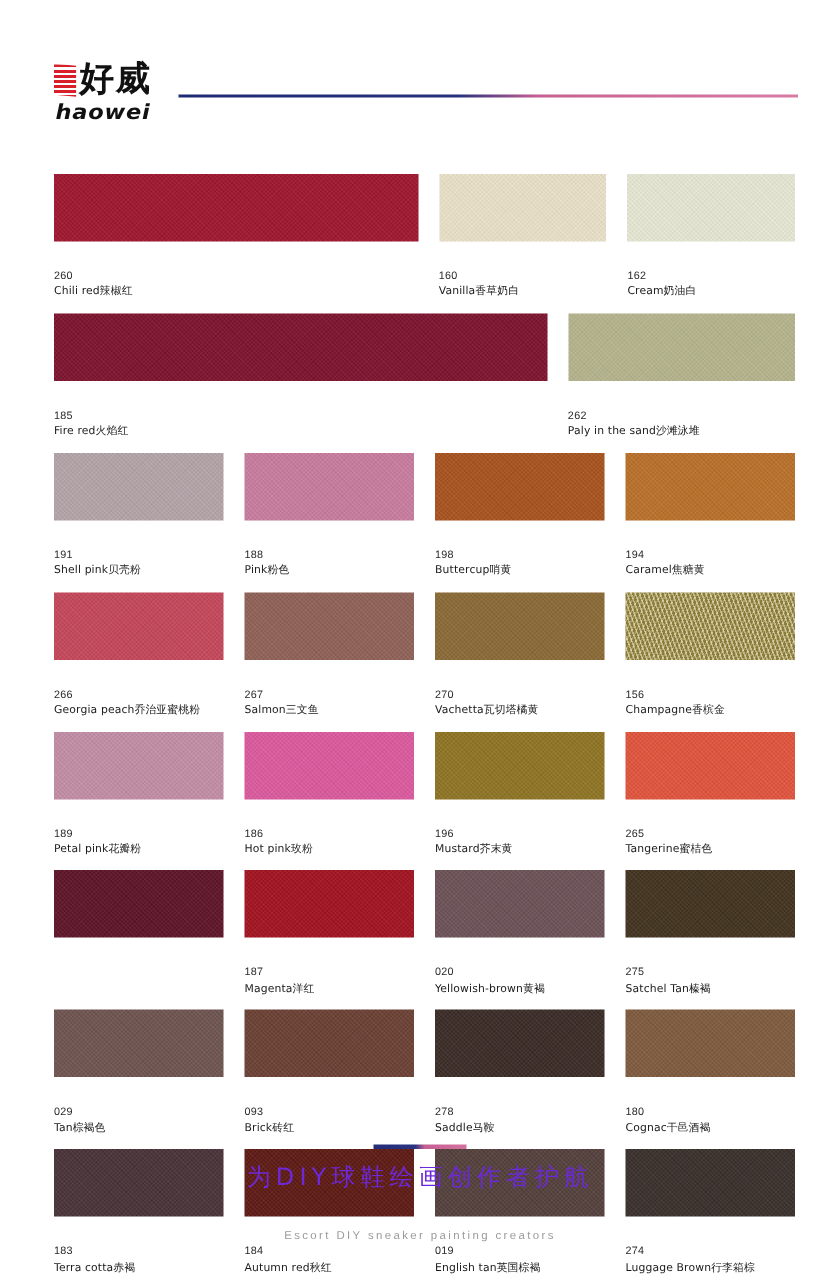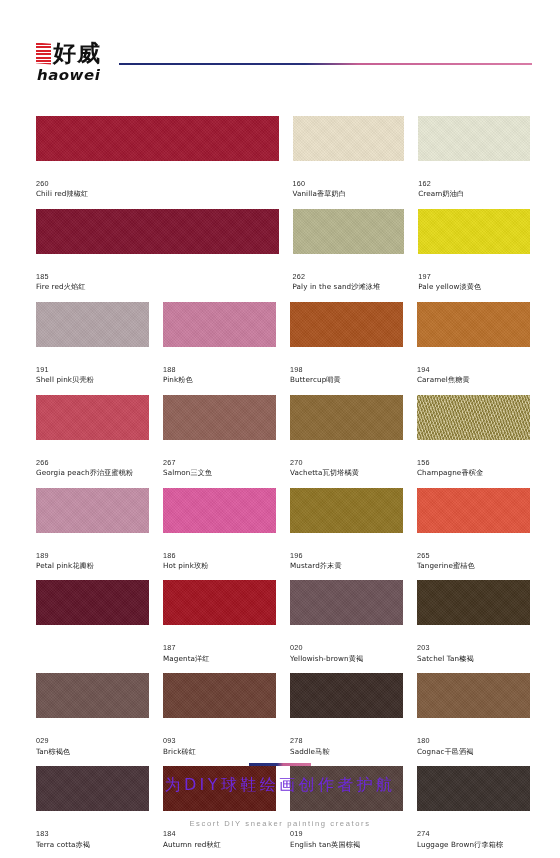--- a/index.html
+++ b/index.html
@@ -203,27 +203,20 @@
           <div class="name">Fire red火焰红</div>
         </div>
       </div>
       <div class="cell">
         <div class="chip" style="background: rgb(181, 180, 141);"></div>
         <div class="chip-label">
           <div class="code">262</div>
           <div class="name">Paly in the sand沙滩泳堆</div>
         </div>
       </div>
-      <div class="cell">
-        <div class="chip" style="background: rgb(227, 217, 23);"></div>
-        <div class="chip-label">
-          <div class="code">197</div>
-          <div class="name">Pale yellow淡黄色</div>
-        </div>
-      </div>
     </div>
     <div class="row">
       <div class="cell">
         <div class="chip" style="background: rgb(179, 164, 168);"></div>
         <div class="chip-label">
           <div class="code">191</div>
           <div class="name">Shell pink贝壳粉</div>
         </div>
       </div>
       <div class="cell">
@@ -322,21 +315,21 @@
       <div class="cell">
         <div class="chip" style="background: rgb(107, 82, 87);"></div>
         <div class="chip-label">
           <div class="code">020</div>
           <div class="name">Yellowish-brown黄褐</div>
         </div>
       </div>
       <div class="cell">
         <div class="chip" style="background: rgb(66, 51, 31);"></div>
         <div class="chip-label">
-          <div class="code">203</div>
+          <div class="code">275</div>
           <div class="name">Satchel Tan榛褐</div>
         </div>
       </div>
     </div>
     <div class="row">
       <div class="cell">
         <div class="chip" style="background: rgb(110, 84, 80);"></div>
         <div class="chip-label">
           <div class="code">029</div>
           <div class="name">Tan棕褐色</div>

